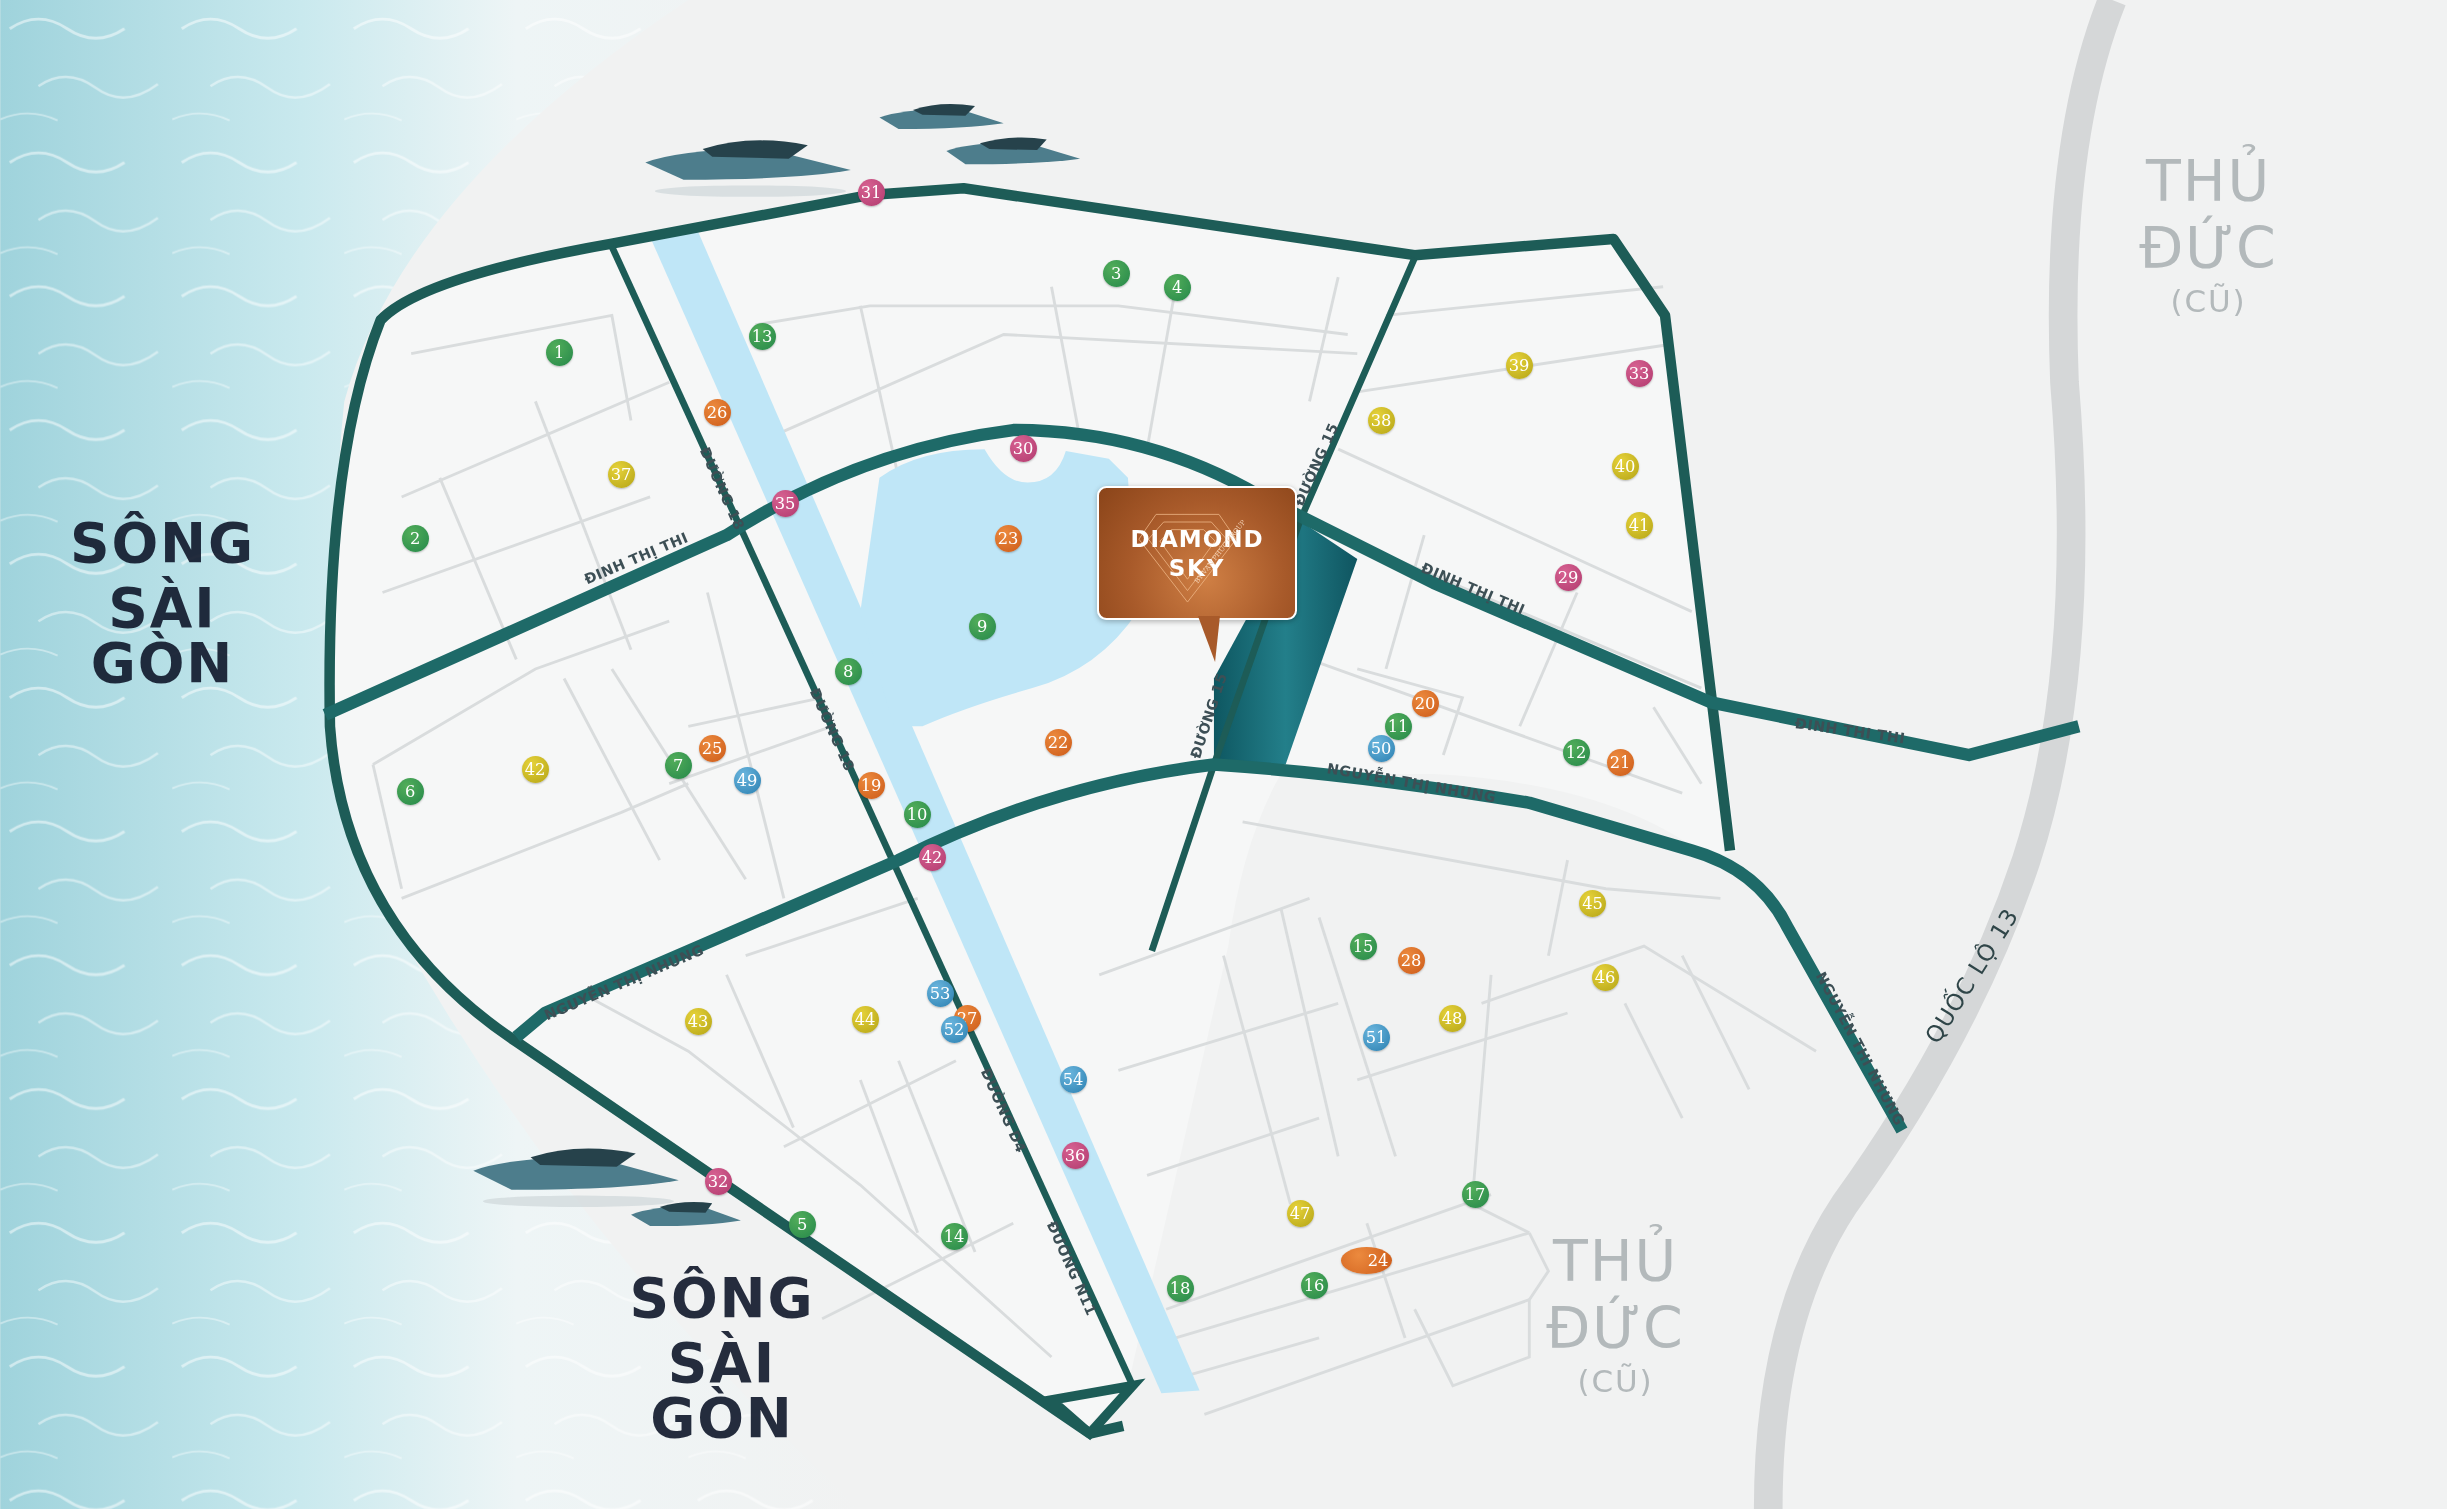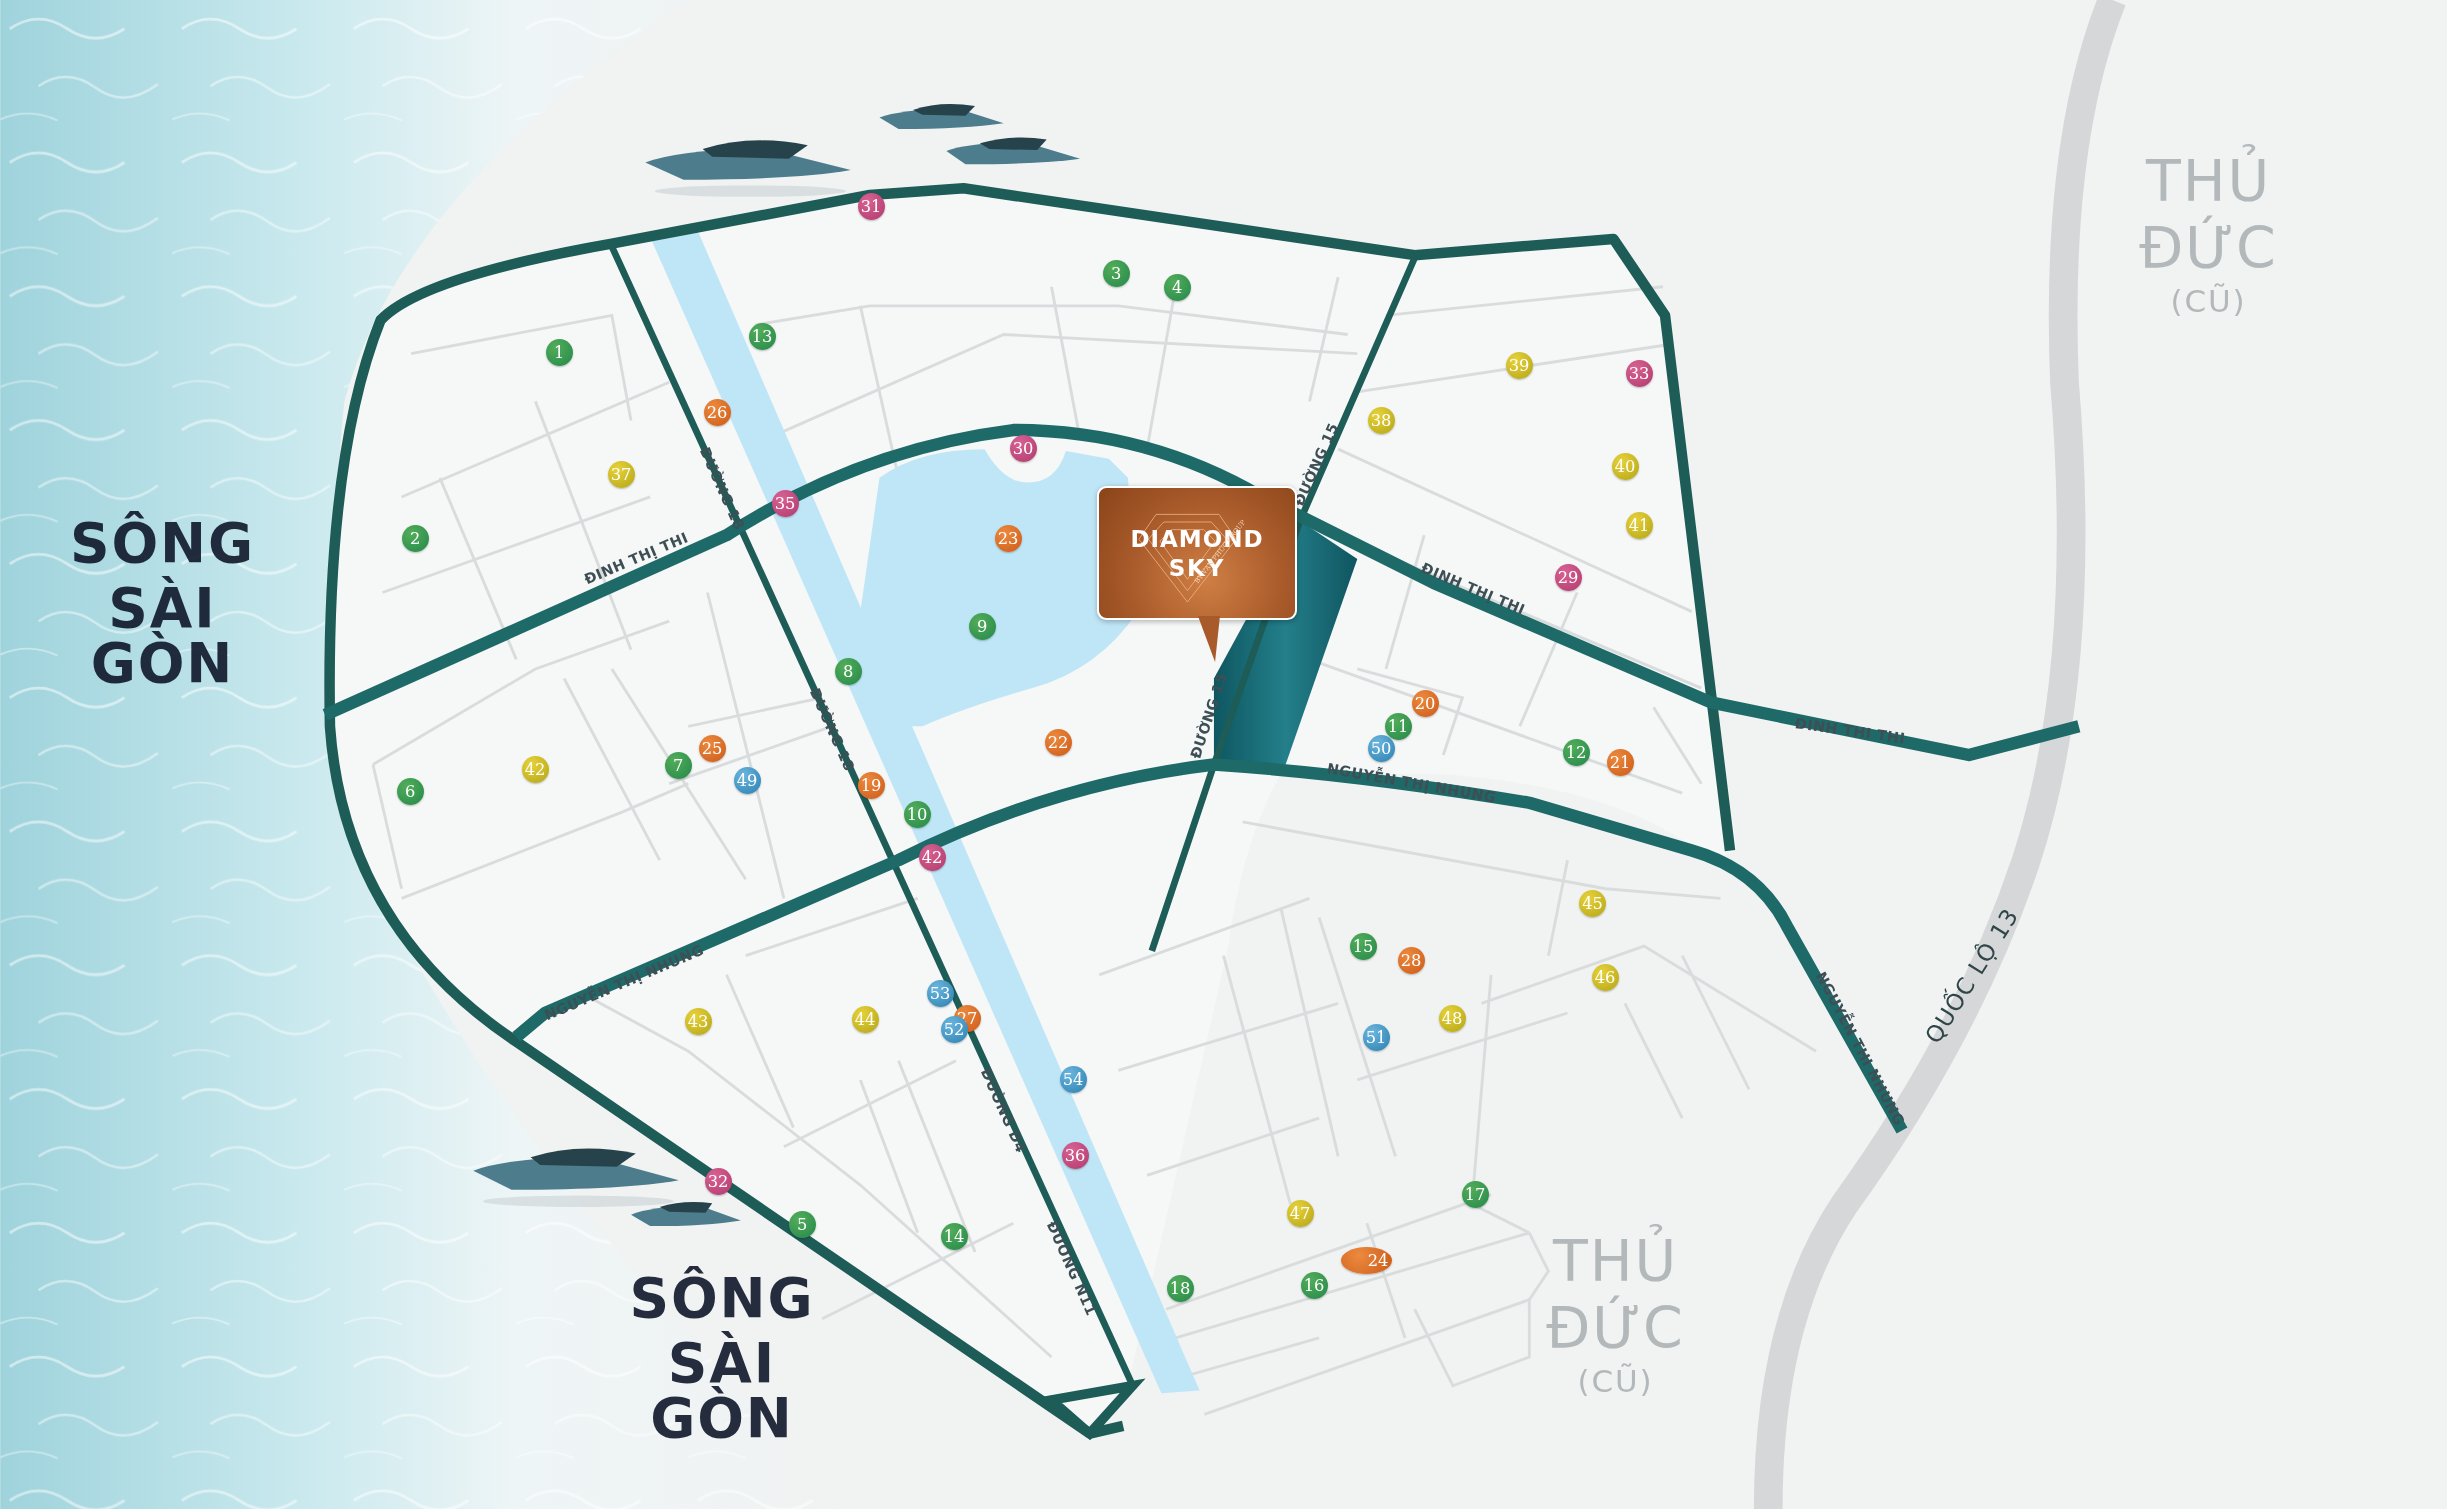--- a/index.html
+++ b/index.html
@@ -231,21 +231,21 @@
       <div class="marker m-orange" style="left: 1620px; top: 762px;">21</div>
       <div class="marker m-orange" style="left: 1058px; top: 742px;">22</div>
       <div class="marker m-orange" style="left: 1008px; top: 538px;">23</div>
       <div class="marker m-orange" style="left: 1354px; top: 1260px; padding-left: 24px;">24</div>
       <div class="marker m-orange" style="left: 712px; top: 748px;">25</div>
       <div class="marker m-orange" style="left: 717px; top: 412px;">26</div>
       <div class="marker m-orange" style="left: 967px; top: 1018px;">27</div>
       <div class="marker m-orange" style="left: 1411px; top: 960px;">28</div>
       <div class="marker m-magenta" style="left: 1568px; top: 577px;">29</div>
       <div class="marker m-magenta" style="left: 1023px; top: 448px;">30</div>
-      <div class="marker m-magenta" style="left: 871px; top: 206px;">31</div>
+      <div class="marker m-magenta" style="left: 871px; top: 192px;">31</div>
       <div class="marker m-magenta" style="left: 718px; top: 1181px;">32</div>
       <div class="marker m-magenta" style="left: 1639px; top: 373px;">33</div>
       <div class="marker m-magenta" style="left: 932px; top: 857px;">42</div>
       <div class="marker m-magenta" style="left: 785px; top: 503px;">35</div>
       <div class="marker m-magenta" style="left: 1075px; top: 1155px;">36</div>
       <div class="marker m-yellow" style="left: 621px; top: 474px;">37</div>
       <div class="marker m-yellow" style="left: 1381px; top: 420px;">38</div>
       <div class="marker m-yellow" style="left: 1519px; top: 365px;">39</div>
       <div class="marker m-yellow" style="left: 1625px; top: 466px;">40</div>
       <div class="marker m-yellow" style="left: 1639px; top: 525px;">41</div>

